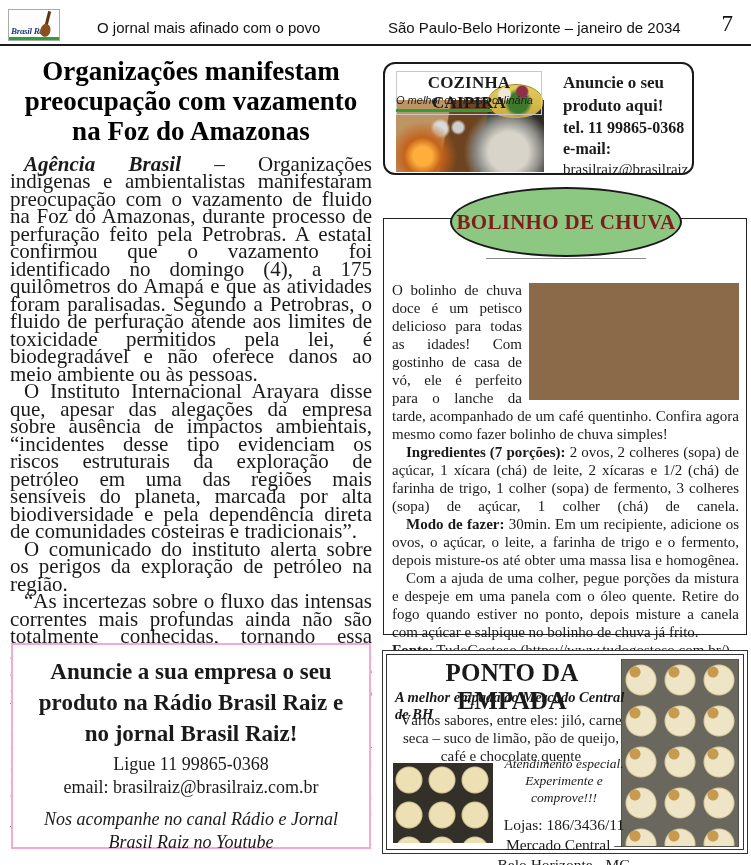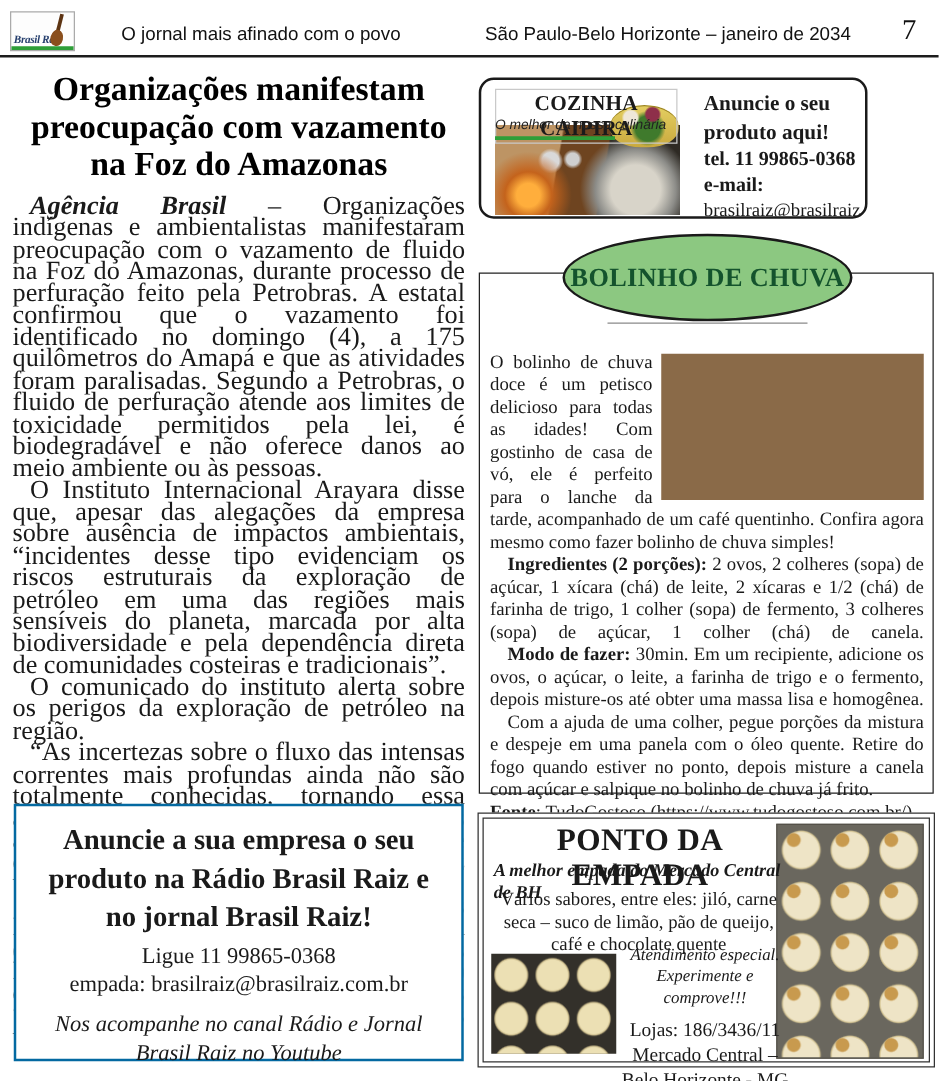--- a/index.html
+++ b/index.html
@@ -31,21 +31,21 @@
   .article { position:absolute; left:10px; top:56px; width:362px; }
   .article h1 { font-size:27px; font-weight:bold; text-align:center; line-height:1.12; color:#000; }
   .article h2 { font-size:17px; font-weight:bold; font-style:italic; text-align:center;
                 line-height:1.18; margin-top:11px; color:#000; }
   .article .body { margin-top:9px; font-size:21px; line-height:17.5px; text-align:justify; }
   .article .body p { text-indent:14px; }
   .lead-label { font-weight:bold; font-style:italic; }
 
   
   .ad-left { position:absolute; left:11px; top:643px; width:360px; height:206px;
-             border:2px solid #0369a1; text-align:center; background:#fff; }
+             border:2px solid #f9a8d4; text-align:center; background:#fff; }
   .ad-left .h { font-size:23px; font-weight:bold; line-height:31px; margin-top:11px; padding:0 14px; }
   .ad-left .phone { font-size:18px; margin-top:5px; }
   .ad-left .mail  { font-size:18px; margin-top:2px; }
   .ad-left .yt { font-size:18px; font-style:italic; line-height:23px; margin-top:10px; padding:0 30px; }
 
   
   .cozinha { position:absolute; left:383px; top:62px; width:311px; height:113px;
              border:2px solid #1a1a1a; border-radius:12px; background:#fff; overflow:hidden; }
   .cz-title { position:absolute; left:11px; top:7px; width:146px; border:1px solid #c9c9c9;
               font-size:17px; font-weight:bold; text-align:center; padding:1px 0; letter-spacing:0.2px; }
@@ -73,21 +73,21 @@
   .cz-ad .l2 { font-size:17px; font-weight:bold; line-height:22px; margin-top:1px; }
   .cz-ad .l3 { font-size:16px; font-weight:bold; line-height:21px; }
   .cz-ad .l4 { font-size:15px; line-height:20px; }
 
   
   .recipe { position:absolute; left:383px; top:218px; width:364px; height:417px;
             border:1.5px solid #222; background:#fff; }
   .ellipse { position:absolute; left:66px; top:-32px; width:232px; height:70px;
              background:#8cc881; border:2px solid #1a1a1a; border-radius:50%;
              display:flex; align-items:center; justify-content:center; z-index:3; }
-  .ellipse span { font-size:21px; font-weight:bold; color:#14532d; letter-spacing:0.3px; }
+  .ellipse span { font-size:21px; font-weight:bold; color:#7f1d1d; letter-spacing:0.3px; }
   .ellipse-rule { position:absolute; left:102px; top:39px; width:160px; height:1px; background:#8a8a8a; }
   .recipe-inner { position:absolute; left:8px; right:7px; top:62px; font-size:15px;
                   line-height:18px; text-align:justify; }
   .photo-bolinho { float:right; width:210px; height:117px; margin:2px 0 4px 7px;
     background:
       radial-gradient(circle at 22% 42%, #d29140 0 10%, #96621f 12%, rgba(0,0,0,0) 13%),
       radial-gradient(circle at 42% 30%, #c98936 0 11%, #8f5c1e 13%, rgba(0,0,0,0) 14%),
       radial-gradient(circle at 63% 26%, #d99a48 0 10%, #9a661f 12%, rgba(0,0,0,0) 13%),
       radial-gradient(circle at 83% 40%, #cd8c3a 0 11%, #8f5c1e 13%, rgba(0,0,0,0) 14%),
       radial-gradient(circle at 33% 68%, #dfa551 0 12%, #9a661f 14%, rgba(0,0,0,0) 15%),
@@ -148,21 +148,21 @@
       <p>O Instituto Internacional Arayara disse que, apesar das alegações da empresa sobre ausência de impactos ambientais, “incidentes desse tipo evidenciam os riscos estruturais da exploração de petróleo em uma das regiões mais sensíveis do planeta, marcada por alta biodiversidade e pela dependência direta de comunidades costeiras e tradicionais”.</p>
       <p>O comunicado do instituto alerta sobre os perigos da exploração de petróleo na região.</p>
       <p>“As incertezas sobre o fluxo das intensas correntes mais profundas ainda não são totalmente conhecidas, tornando essa atividade mais insegura, e sujeita a outros acidentes como esse ou piores, inclusive em dimensões transfronteiriças”, diz trecho da nota.</p>
       <p>A Articulação dos Povos e Organizações Indígenas do Amapá e Norte do Pará (Apoianp) e o Conselho dos Caciques dos Povos Indígenas do Oiapoque (CCPIO) disseram que o acidente confirma os “piores temores” das populações tradicionais.</p>
     </div>
   </section>
 
   <section class="ad-left">
     <div class="h">Anuncie a sua empresa o seu produto na Rádio Brasil Raiz e no jornal Brasil Raiz!</div>
     <div class="phone">Ligue 11 99865-0368</div>
-    <div class="mail">empada: brasilraiz@brasilraiz.com.br</div>
+    <div class="mail">email: brasilraiz@brasilraiz.com.br</div>
     <div class="yt">Nos acompanhe no canal Rádio e Jornal Brasil Raiz no Youtube</div>
   </section>
 
   <section class="cozinha">
     <div class="cz-collage"></div>
     <div class="cz-basket"></div>
     <div class="cz-title">COZINHA CAIPIRA</div>
     <div class="cz-tag">O melhor da nossa culinária</div>
     <div class="cz-underline"></div>
     <div class="cz-ad">
@@ -175,21 +175,21 @@
   </section>
 
   <section class="recipe">
     <div class="ellipse">
       <span>BOLINHO DE CHUVA</span>
     </div>
     <div class="ellipse-rule"></div>
     <div class="recipe-inner">
       <div class="photo-bolinho"></div>
       <span>O bolinho de chuva doce é um petisco delicioso para todas as idades! Com gostinho de casa de vó, ele é perfeito para o lanche da tarde, acompanhado de um café quentinho. Confira agora mesmo como fazer bolinho de chuva simples!</span>
-      <p class="block just-last"><b>Ingredientes (2 porções):</b><span> 2 ovos, 2 colheres (sopa) de açúcar, 1 xícara (chá) de leite, 2 xícaras e 1/2 (chá) de farinha de trigo, 1 colher (sopa) de fermento, 3 colheres (sopa) de açúcar, 1 colher (chá) de canela.</span></p>
+      <p class="block just-last"><b>Ingredientes (7 porções):</b><span> 2 ovos, 2 colheres (sopa) de açúcar, 1 xícara (chá) de leite, 2 xícaras e 1/2 (chá) de farinha de trigo, 1 colher (sopa) de fermento, 3 colheres (sopa) de açúcar, 1 colher (chá) de canela.</span></p>
       <p class="block just-last"><b>Modo de fazer:</b><span> 30min. Em um recipiente, adicione os ovos, o açúcar, o leite, a farinha de trigo e o fermento, depois misture-os até obter uma massa lisa e homogênea.</span></p>
       <p class="block">Com a ajuda de uma colher, pegue porções da mistura e despeje em uma panela com o óleo quente. Retire do fogo quando estiver no ponto, depois misture a canela com açúcar e salpique no bolinho de chuva já frito.</p>
       <p class="fonte"><b>Fonte</b><span>: TudoGostoso (https://www.tudogostoso.com.br/).</span></p>
     </div>
   </section>
 
   <section class="empada">
     <div class="empada-inner">
       <div class="photo-empadas"></div>
       <div class="emp-title">PONTO DA EMPADA</div>

